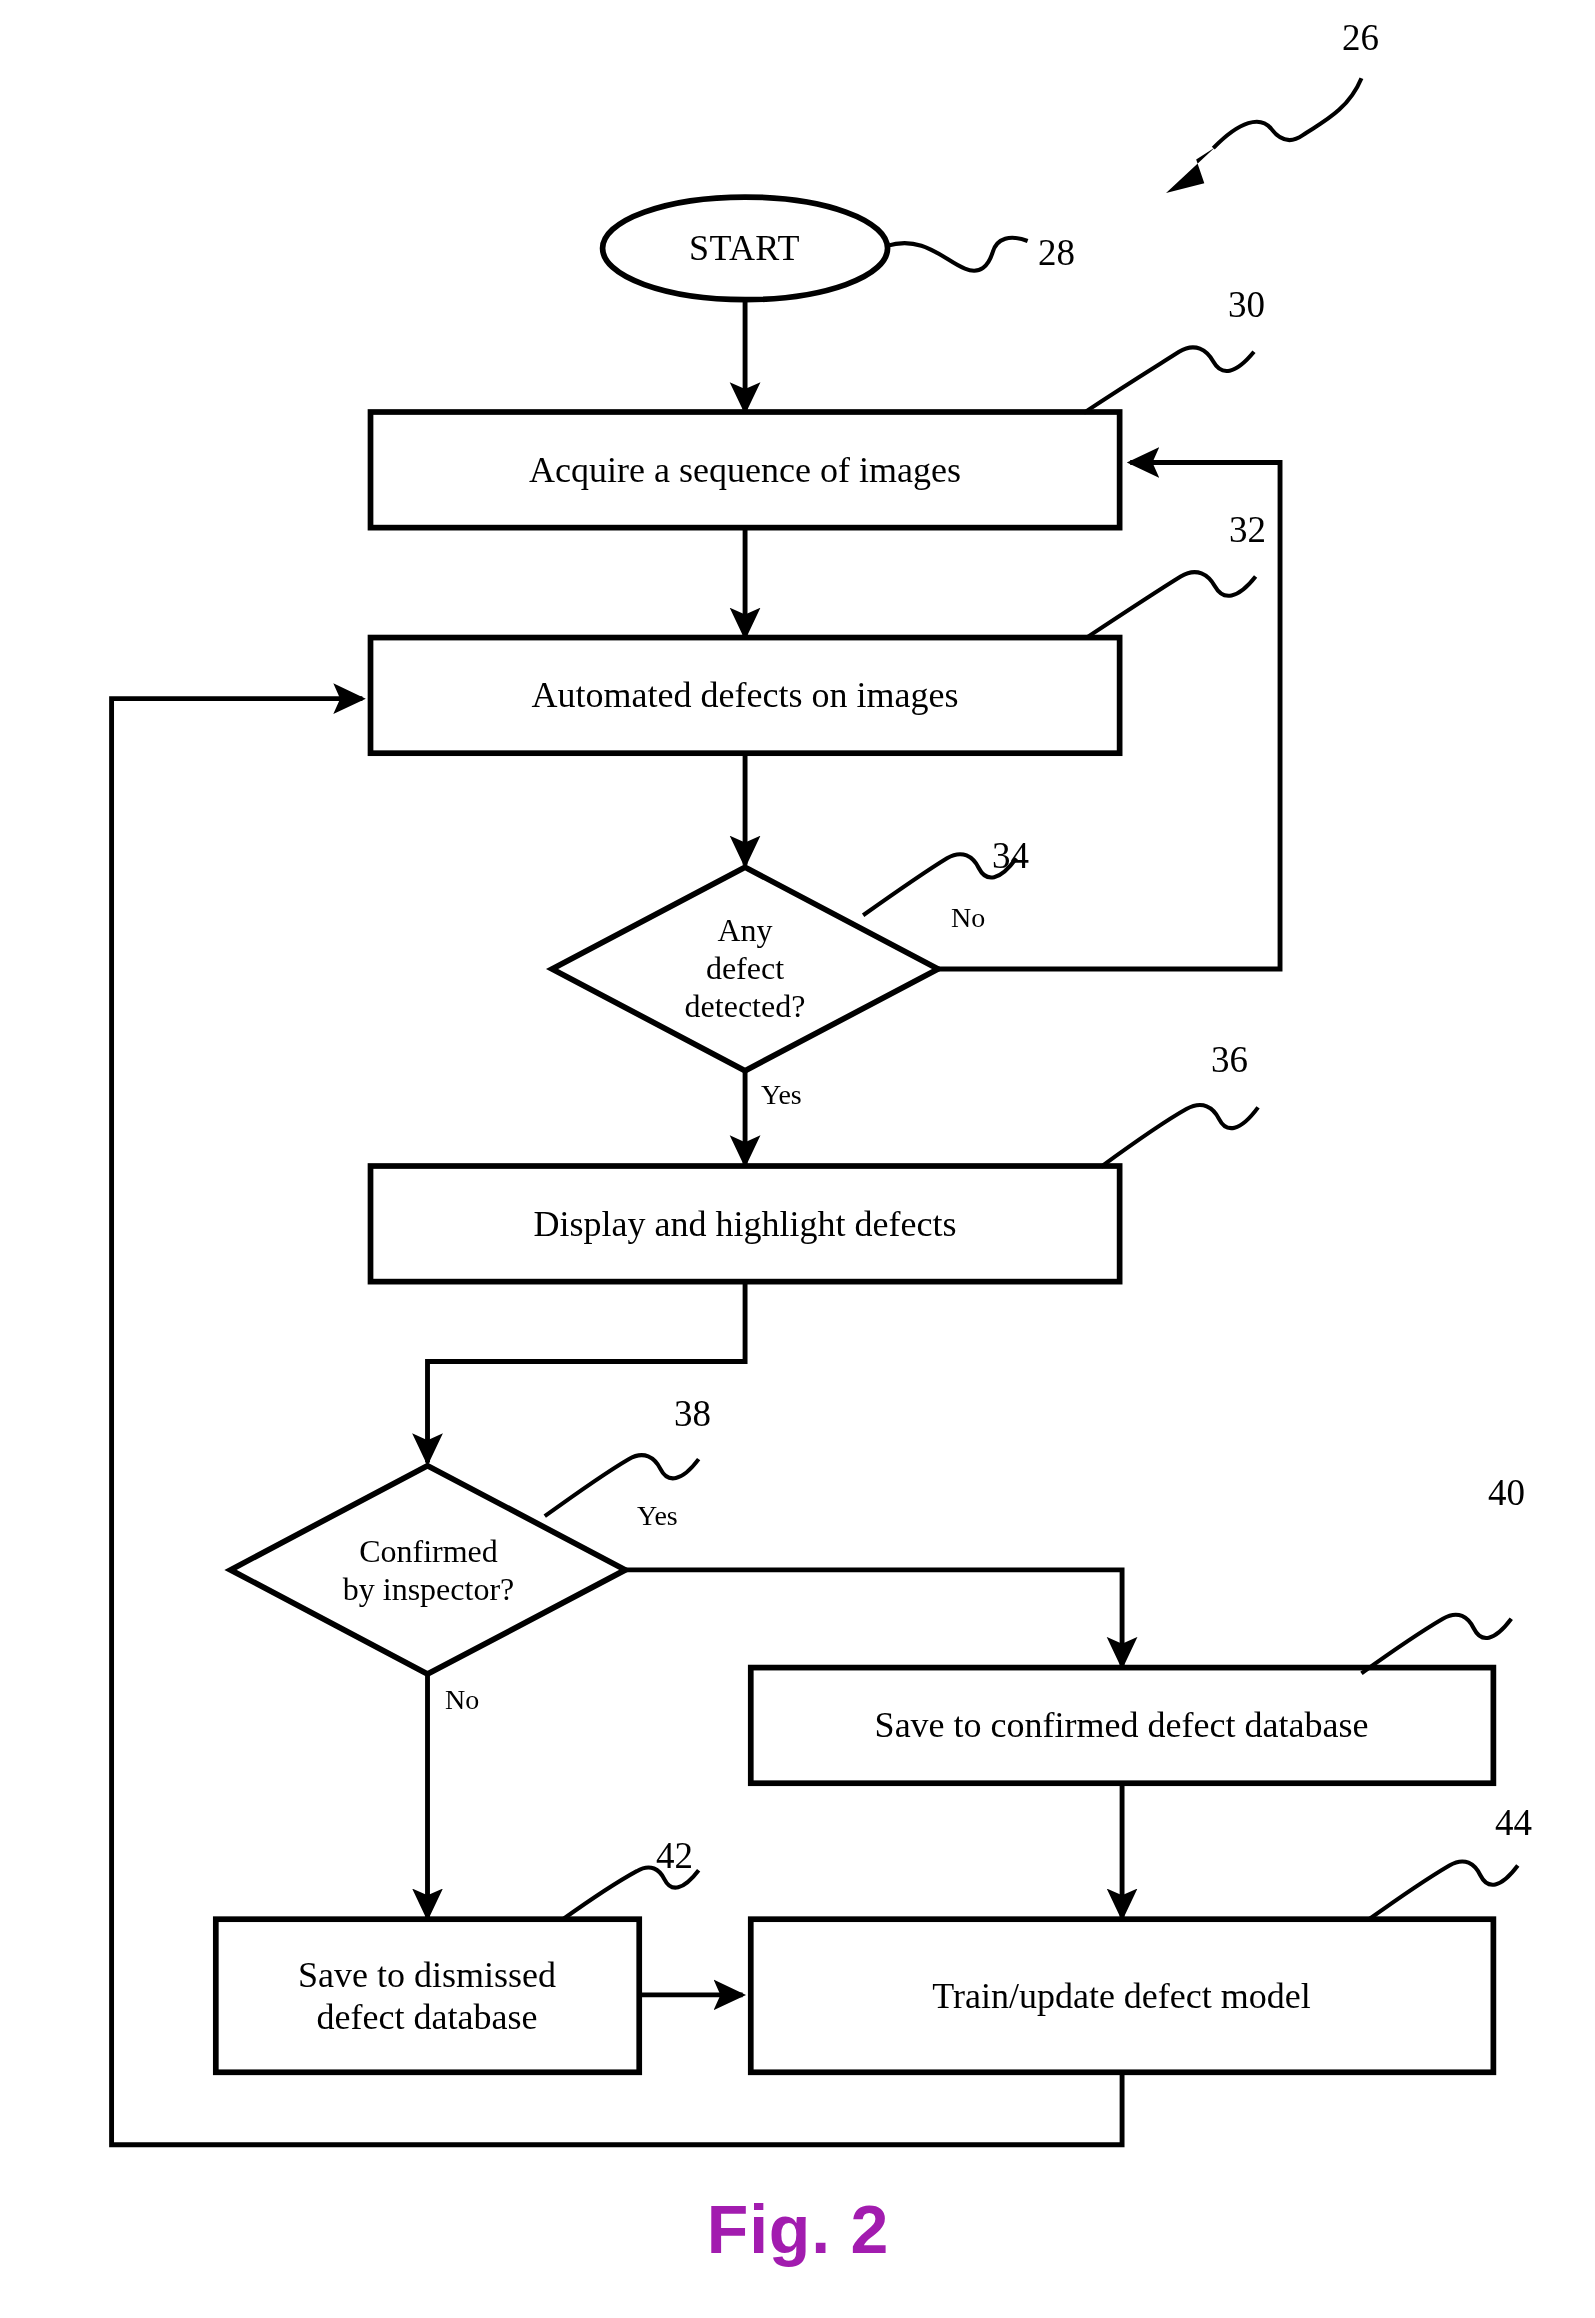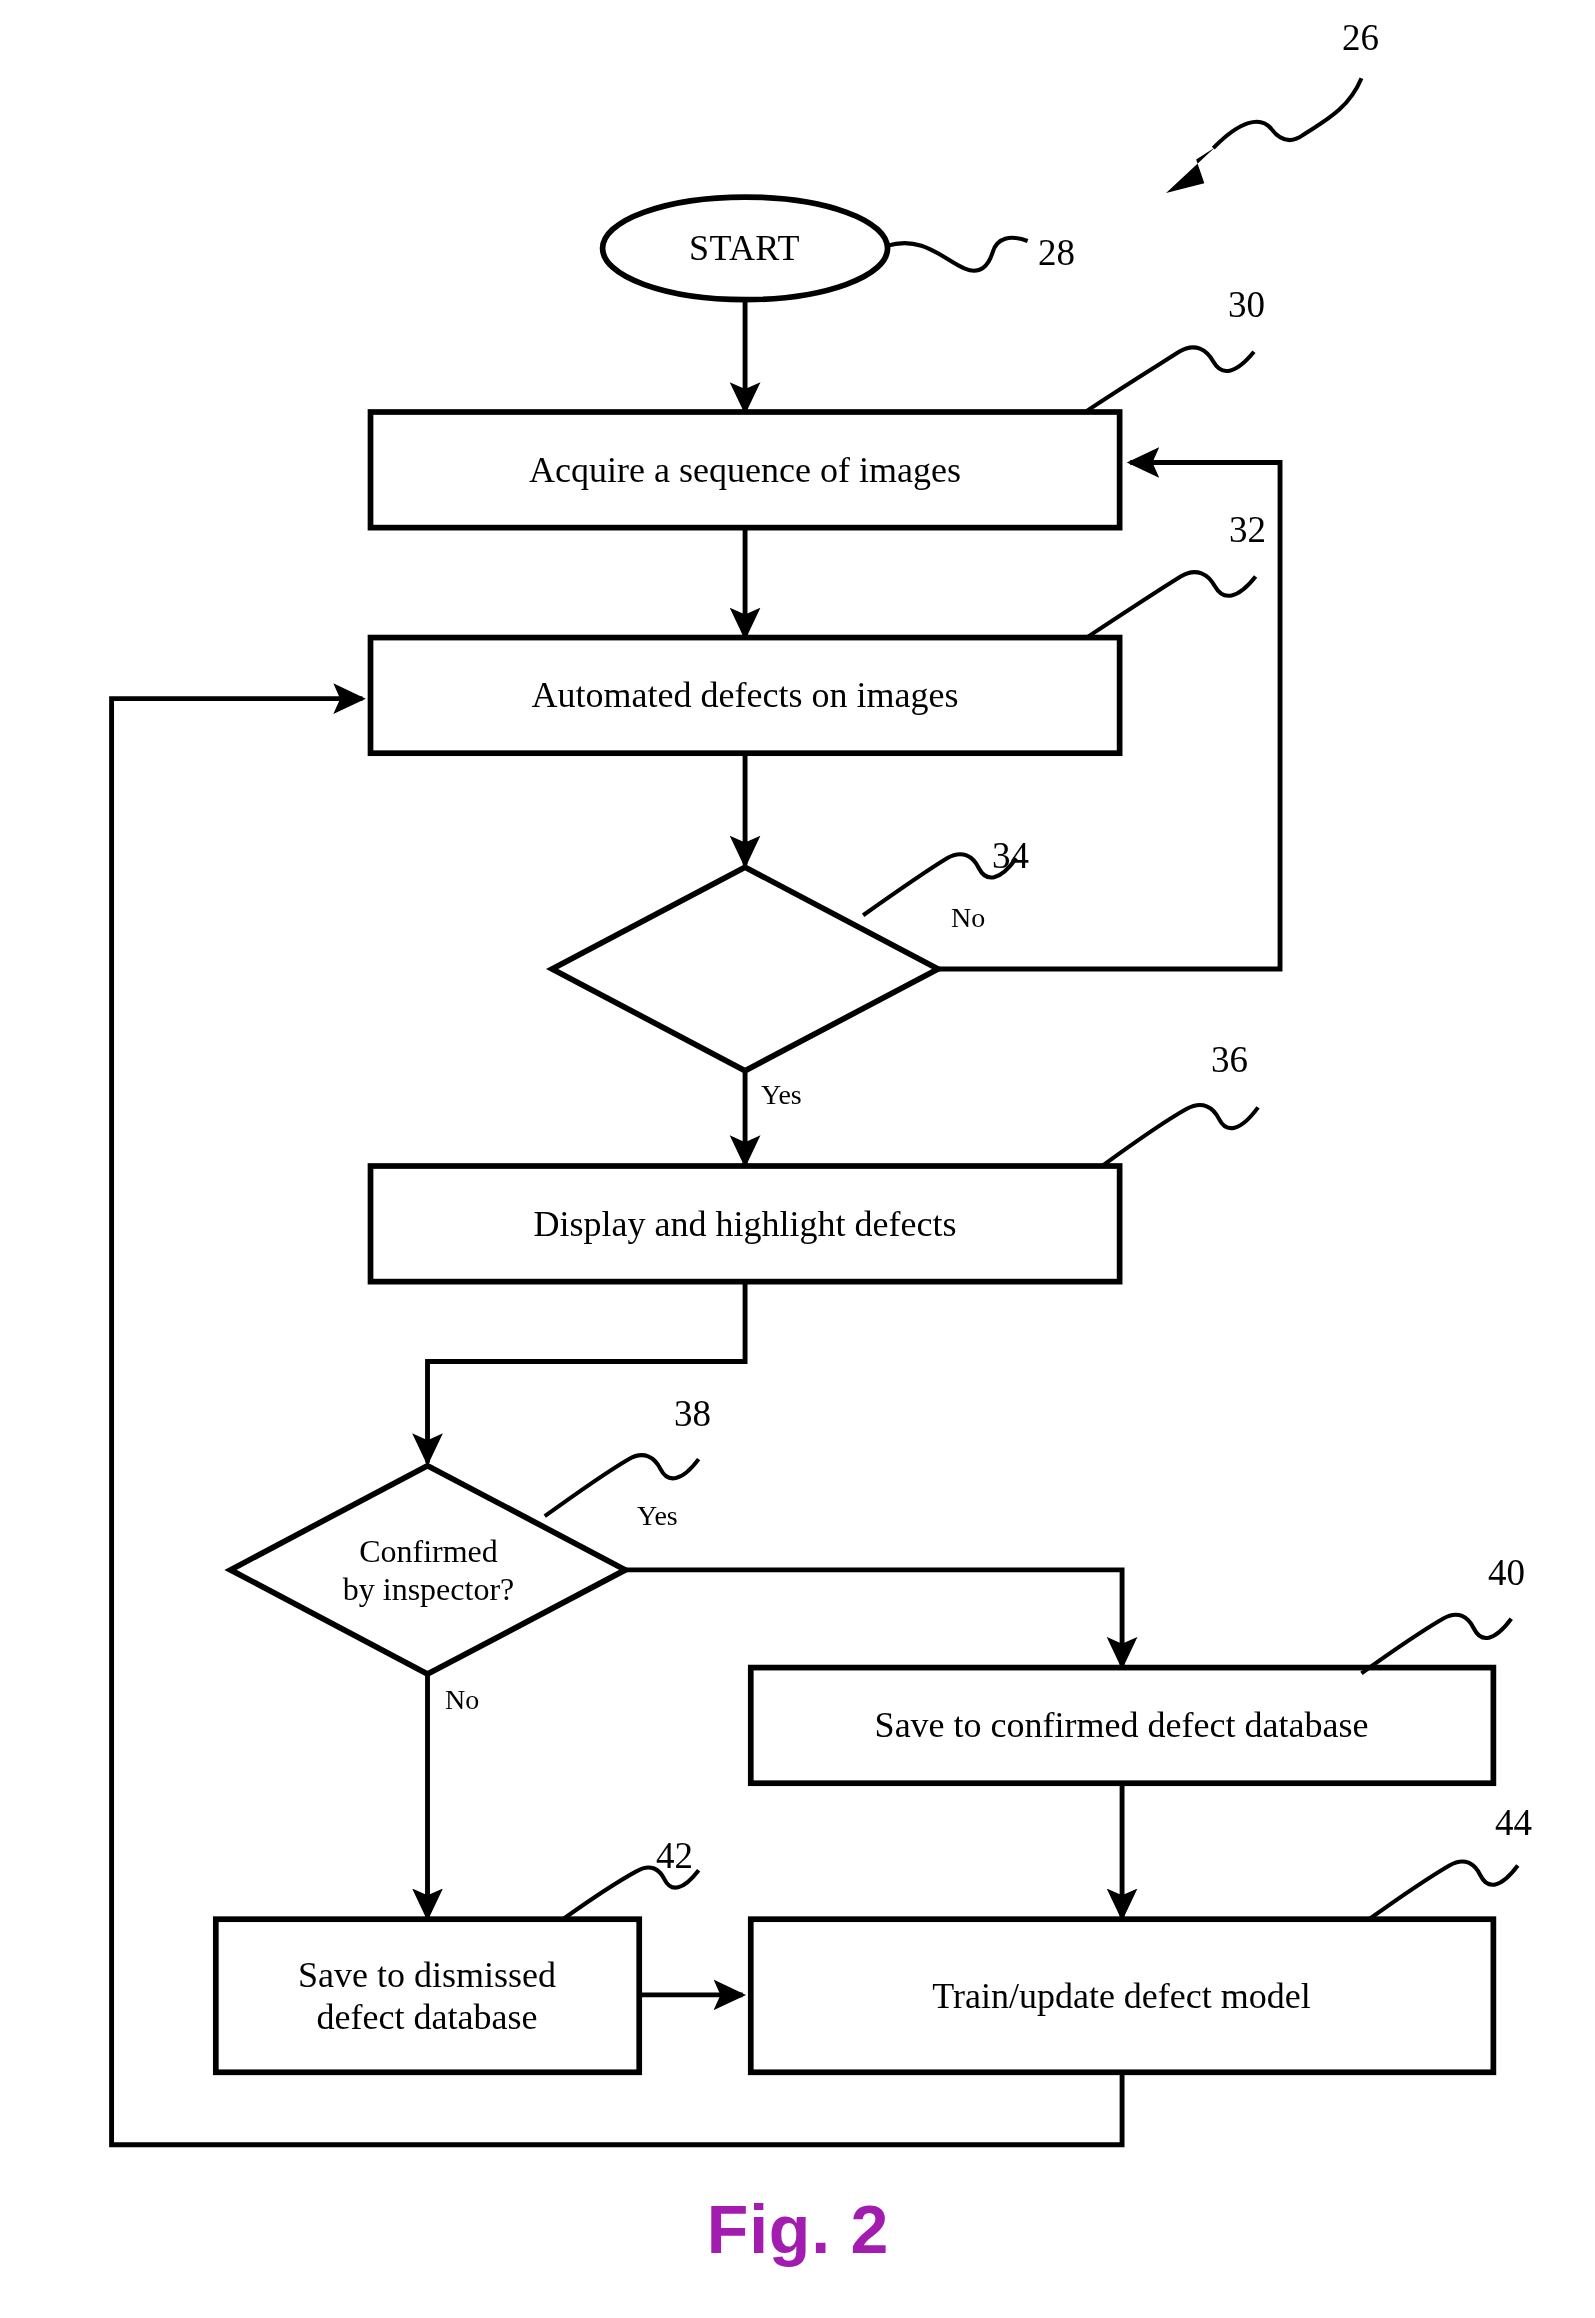--- a/index.html
+++ b/index.html
@@ -155,20 +155,23 @@
 
     </g>
   </svg>
 
   <div class="node-label term-label" style="left:602px; top:221px; width:285px; height:54px;">START</div>
 
   <div class="node-label proc-label" style="left:376px; top:418px; width:738px; height:104px;">Acquire a sequence of images</div>
 
   <div class="node-label proc-label" style="left:376px; top:643px; width:738px; height:104px;">Automated defects on images</div>
 
+  <div class="node-label dec-label" style="left:619px; top:909px; width:252px; height:120px;">Any
+defect
+detected?</div>
 
   <div class="node-label proc-label" style="left:376px; top:1172px; width:738px; height:104px;">Display and highlight defects</div>
 
   <div class="node-label dec-label" style="left:269px; top:1519px; width:319px; height:103px;">Confirmed
 by inspector?</div>
 
   <div class="node-label proc-label" style="left:756px; top:1673px; width:731px; height:104px;">Save to confirmed defect database</div>
 
   <div class="node-label proc-label" style="left:221px; top:1925px; width:412px; height:142px;">Save to dismissed
 defect database</div>
@@ -190,21 +193,21 @@
   <div class="ref-num" style="left:1228px; top:283px;">30</div>
 
   <div class="ref-num" style="left:1229px; top:508px;">32</div>
 
   <div class="ref-num" style="left:992px; top:790px;margin-top:44px;">34</div>
 
   <div class="ref-num" style="left:1211px; top:1038px;">36</div>
 
   <div class="ref-num" style="left:674px; top:1392px;">38</div>
 
-  <div class="ref-num" style="left:1488px; top:1551px;">40</div>
+  <div class="ref-num" style="left:1488px; top:1471px;">40</div>
 
   <div class="ref-num" style="left:656px; top:1801px;margin-top:33px;">42</div>
 
   <div class="ref-num" style="left:1495px; top:1801px;">44</div>
 
   <div id="fig-caption">Fig. 2</div>
 
   <div class="hit" style="left:602px; top:197px; width:285px; height:103px;"></div>
   <div class="hit" style="left:370px; top:412px; width:749px; height:116px;"></div>
   <div class="hit" style="left:370px; top:637px; width:749px; height:116px;"></div>

